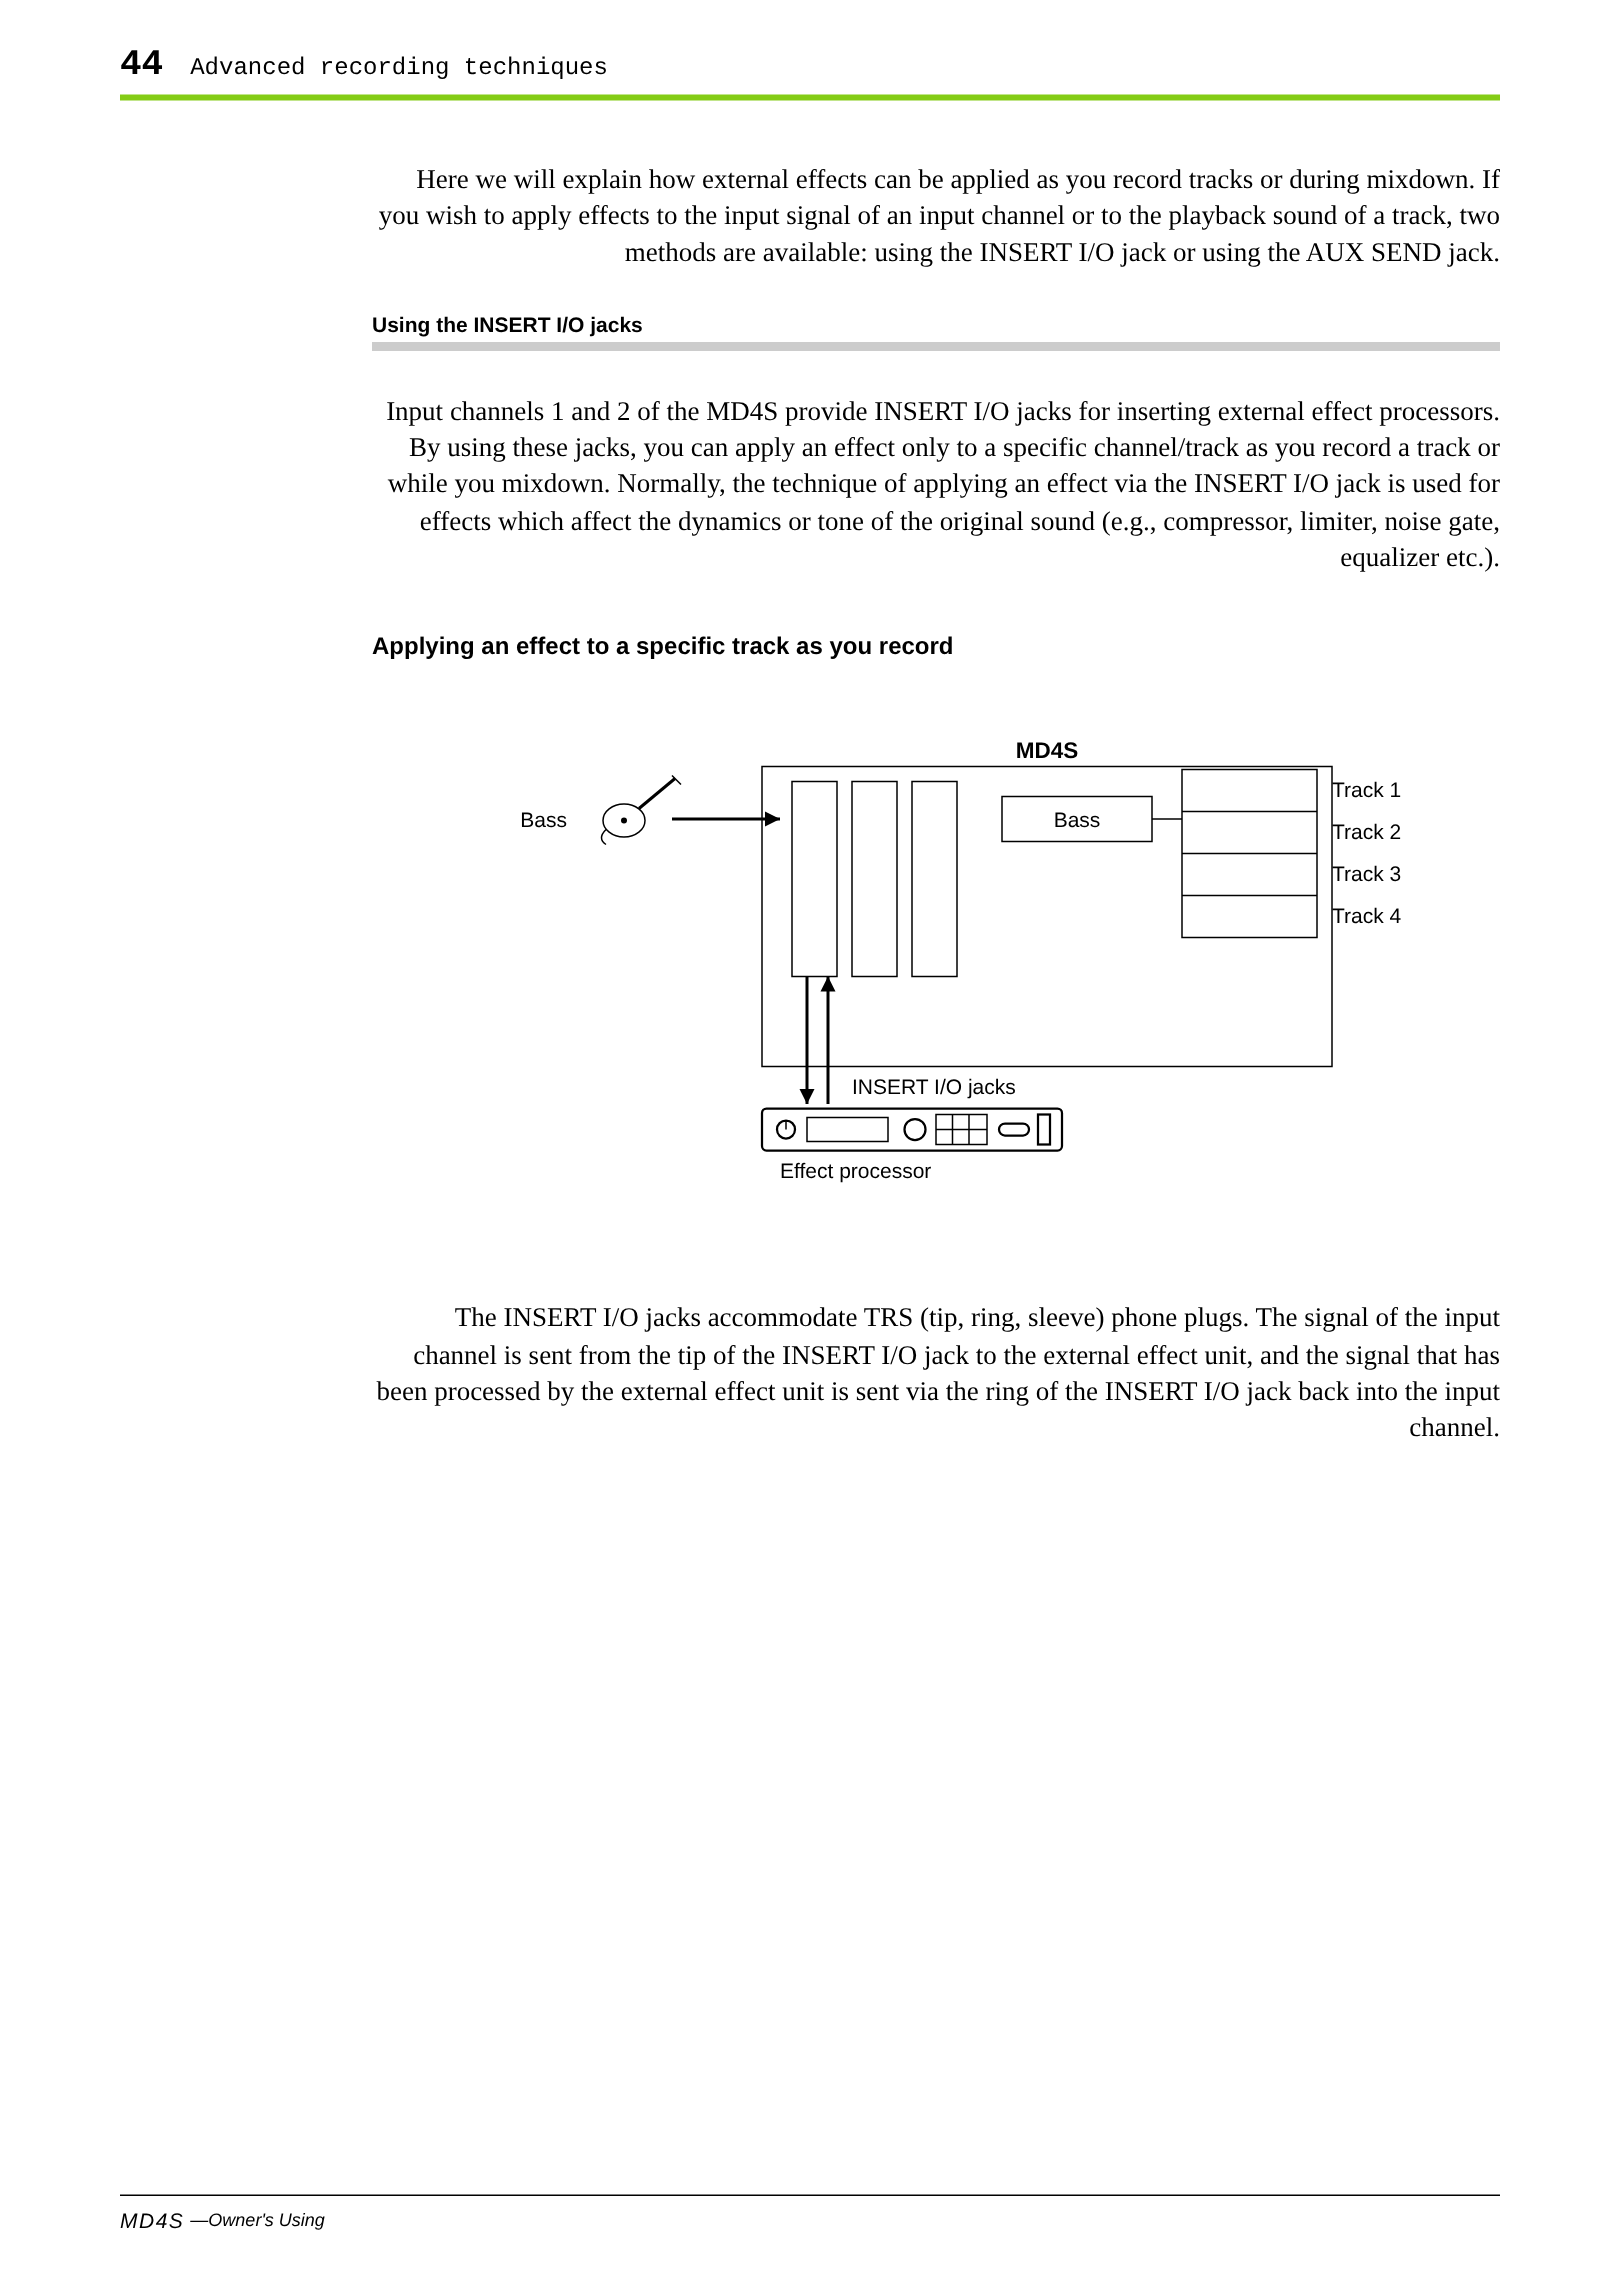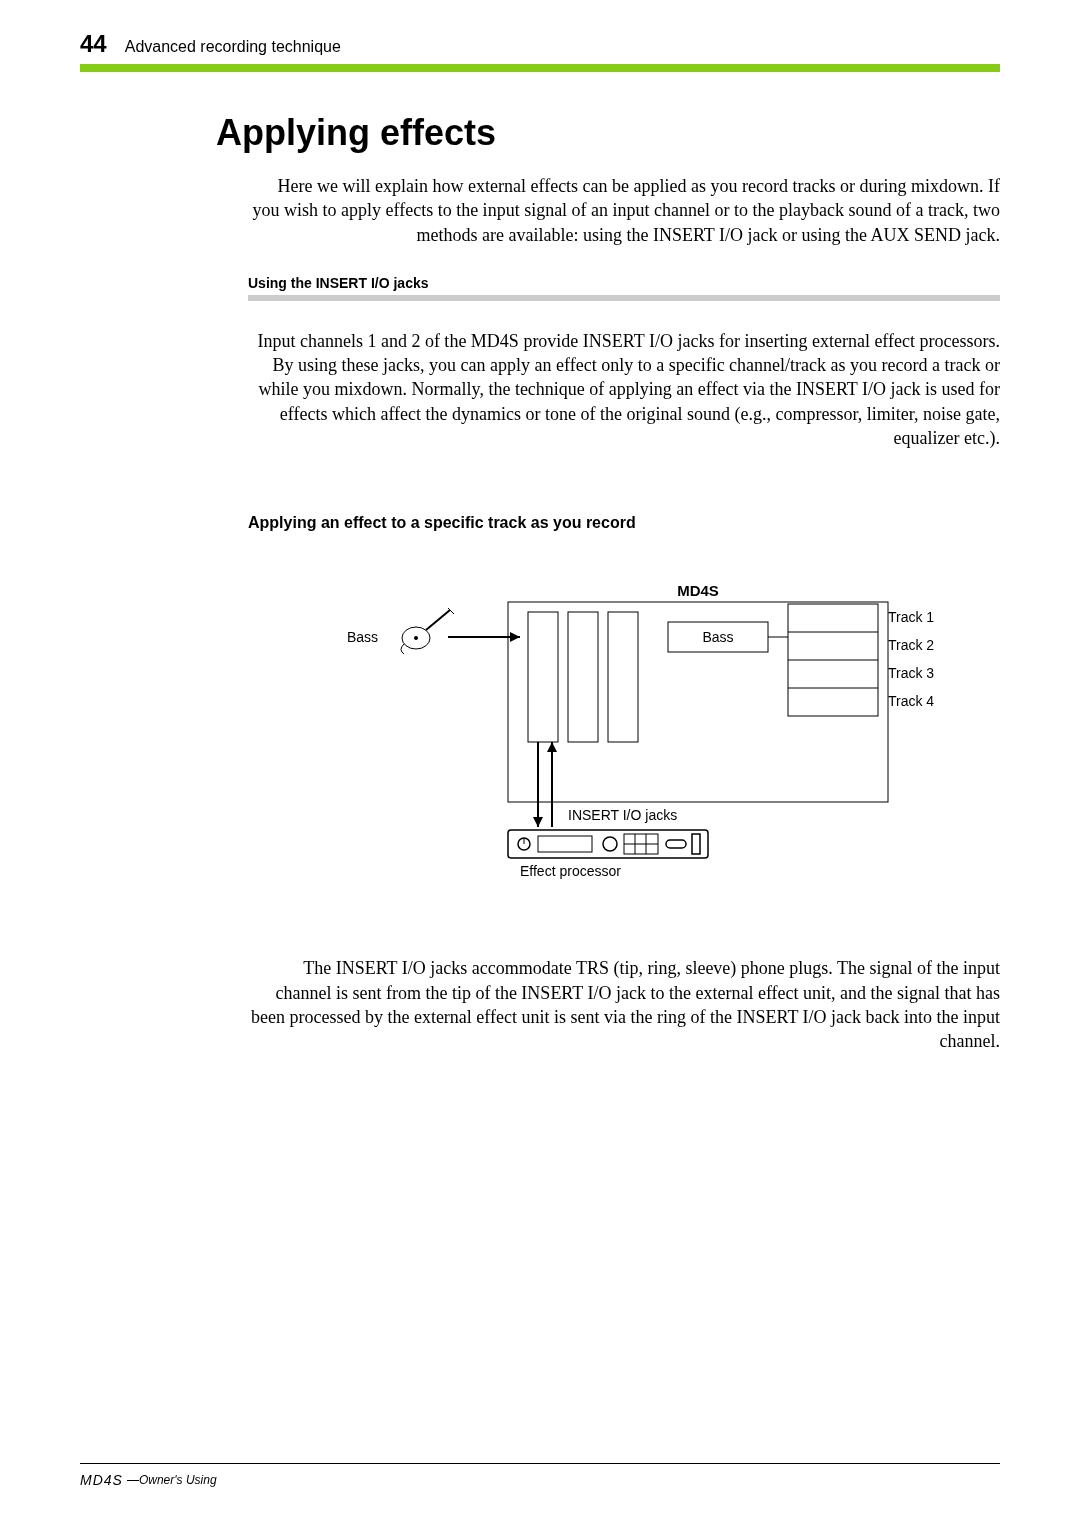--- a/index.html
+++ b/index.html
@@ -14,25 +14,25 @@
     position: relative;
   }
   .page {
     padding: 30px 80px 40px 80px;
     box-sizing: border-box;
     width: 100%;
     height: 100%;
     position: relative;
   }
   .header-line {
-    border-bottom: 8px solid #84cc16;
+    border-bottom: 4px solid #84cc16;
     padding-bottom: 6px;
     display: flex;
     align-items: baseline;
-    font-family: Liberation Sans, sans-serif;
+    font-family: Liberation Mono, monospace;
   }
   .page-number {
     font-size: 24px;
     font-weight: bold;
     margin-right: 18px;
   }
   .header-text {
     font-size: 16px;
   }
   .content {
@@ -61,21 +61,21 @@
   }
   .sub-rule {
     height: 6px;
     background: #ccc;
     margin: 0 0 28px 32px;
   }
   .sub-sub-title {
     font-family: Arial, Helvetica, sans-serif;
     font-size: 16px;
     font-weight: bold;
-    margin: 64px 0 40px 32px;
+    margin: 40px 0 40px 32px;
   }
   .diagram-wrap {
     margin-left: 32px;
     margin-bottom: 60px;
   }
   .footer {
     position: absolute;
     left: 80px;
     right: 80px;
     bottom: 40px;
@@ -95,25 +95,24 @@
     font-size: 14px;
     margin-right: 4px;
   }
 </style>
 </head>
 <body>
 
 <div class="page">
   <div class="header-line">
     <span class="page-number">44</span>
-    <span class="header-text">Advanced recording technique</span>
+    <span class="header-text">Advanced recording techniques</span>
   </div>
 
   <div class="content">
-    <h1 class="section-title">Applying effects</h1>
 
     <p class="body-text">Here we will explain how external effects can be applied as you record tracks or during mixdown. If you wish to apply effects to the input signal of an input channel or to the playback sound of a track, two methods are available: using the INSERT I/O jack or using the AUX SEND jack.</p>
 
     <div class="subsection-title">Using the INSERT I/O jacks</div>
     <div class="sub-rule"></div>
 
     <p class="body-text">Input channels 1 and 2 of the MD4S provide INSERT I/O jacks for inserting external effect processors. By using these jacks, you can apply an effect only to a specific channel/track as you record a track or while you mixdown. Normally, the technique of applying an effect via the INSERT I/O jack is used for effects which affect the dynamics or tone of the original sound (e.g., compressor, limiter, noise gate, equalizer etc.).</p>
 
     <div class="sub-sub-title">Applying an effect to a specific track as you record</div>
 

